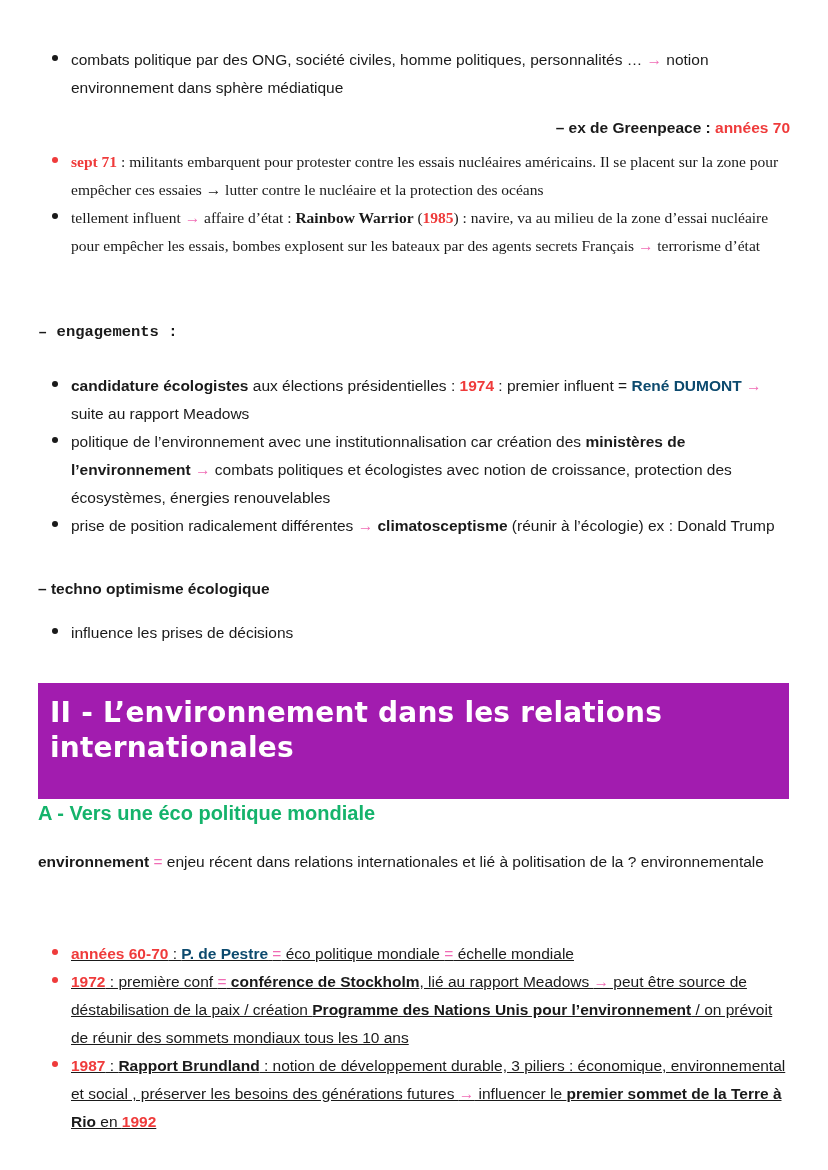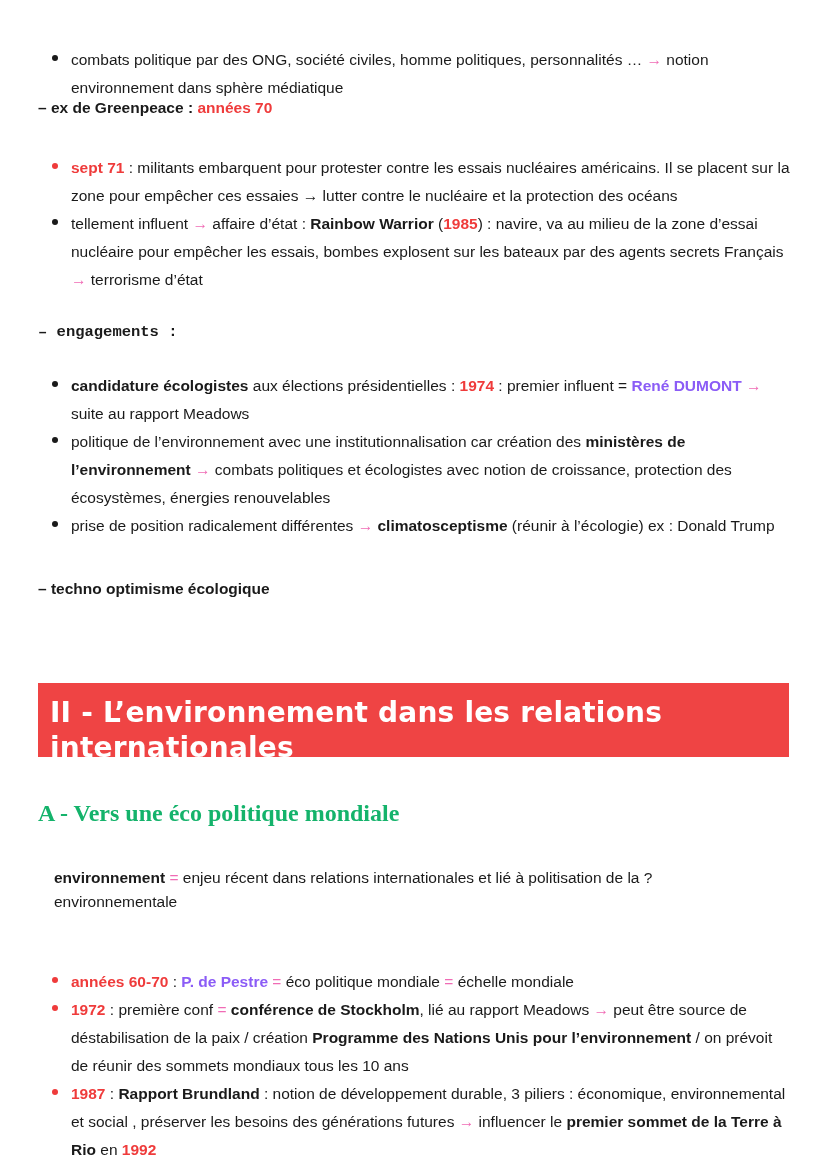--- a/index.html
+++ b/index.html
@@ -3,64 +3,64 @@
 <meta charset="utf-8">
 <style>
   html, body { margin: 0; padding: 0; background: #ffffff; }
   body {
     width: 828px; height: 1170px; overflow: hidden; position: relative;
     font-family: "Liberation Sans", "DejaVu Sans", sans-serif;
     color: #1a1a1a; font-size: 15.5px;
   }
   .page { position: absolute; left: 0; top: 0; width: 828px; }
   .block { position: absolute; left: 38px; width: 752px; }
-  .para { line-height: 24px; margin: 16px; }
+  .para { line-height: 24px; margin: 0; }
   ul.list { list-style: none; margin: 0; padding: 0; }
   ul.list li { position: relative; padding-left: 33px; line-height: 28px; }
   ul.list li .bullet {
     position: absolute; left: 14px; top: 9px; width: 6px; height: 6px;
     border-radius: 50%; background: #1a1a1a;
   }
   ul.list li .bullet.red { background: #ef3b3b; }
   .subhead { font-weight: bold; line-height: 24px; margin: 0; }
   .b { font-weight: bold; }
   .red { color: #ef3b3b; }
   .redb { color: #ef3b3b; font-weight: bold; }
-  .blue { color: #8b5cf6; font-weight: bold; }
+  .blue { color: #0c4a6e; font-weight: bold; }
   .pink { color: #f06bb5; }
   .banner {
-    position: absolute; left: 38px; top: 683px; width: 751px; height: 74px;
-    background: #ef4444; box-sizing: border-box; padding: 12px 12px 0 12px;
+    position: absolute; left: 38px; top: 683px; width: 751px; height: 116px;
+    background: #a21caf; box-sizing: border-box; padding: 12px 12px 0 12px;
   }
   .banner h1 {
     margin: 0; color: #ffffff; font-size: 28px; line-height: 35px;
     font-weight: bold; font-family: "DejaVu Sans", sans-serif; letter-spacing: 0.2px;
   }
   .h2 {
     position: absolute; left: 38px; top: 795px; margin: 0;
-    color: #14b36b; font-size: 24px; line-height: 36px; font-weight: bold;
-    font-family: Liberation Serif, serif;
+    color: #14b36b; font-size: 20px; line-height: 36px; font-weight: bold;
+    font-family: Liberation Sans, sans-serif;
   }
 </style>
 </head>
 <body>
 
 <div class="page">
 
   <div class="block" style="top:46px;">
     <ul class="list">
         <li><span class="bullet"></span><span>combats politique par des ONG, société civiles, homme politiques, personnalités … </span><span class="pink">→</span><span> notion environnement dans sphère médiatique</span></li>
       </ul>
   </div>
 
-  <div class="block" style="top:96px;">
+  <div class="block" style="top:116px;text-align:right;">
     <p class="subhead"><span class="b">– ex de Greenpeace : </span><span class="redb">années 70</span></p>
   </div>
 
-  <div class="block" style="top:154px;">
+  <div class="block" style="top:148px;font-family:Liberation Serif, serif;">
     <ul class="list">
         <li><span class="bullet red"></span><span class="redb">sept 71</span><span> : militants embarquent pour protester contre les essais nucléaires américains. Il se placent sur la zone pour empêcher ces essaies → lutter contre le nucléaire et la protection des océans</span></li>
         <li><span class="bullet"></span><span>tellement influent </span><span class="pink">→</span><span> affaire d’état : </span><span class="b">Rainbow Warrior</span><span> (</span><span class="redb">1985</span><span>) : navire, va au milieu de la zone d’essai nucléaire pour empêcher les essais, bombes explosent sur les bateaux par des agents secrets Français </span><span class="pink">→</span><span> terrorisme d’état</span></li>
       </ul>
   </div>
 
   <div class="block" style="top:320px;font-family:Liberation Mono, monospace;">
     <p class="subhead"><span class="b">– engagements :</span></p>
   </div>
 
@@ -71,34 +71,35 @@
         <li><span class="bullet"></span><span>prise de position radicalement différentes </span><span class="pink">→</span><span> </span><span class="b">climatosceptisme</span><span> (réunir à l’écologie) ex : Donald Trump</span></li>
       </ul>
   </div>
 
   <div class="block" style="top:577px;">
     <p class="subhead"><span class="b">– techno optimisme écologique</span></p>
   </div>
 
   <div class="block" style="top:619px;">
     <ul class="list">
+        <li><span class="bullet"></span><span>influence les prises de décisions</span></li>
       </ul>
   </div>
 
   <div class="banner">
     <h1>II - L’environnement dans les relations internationales</h1>
   </div>
 
   <h2 class="h2">A - Vers une éco politique mondiale</h2>
 
   <div class="block" style="top:850px;">
     <p class="para"><span class="b">environnement</span><span> </span><span class="pink">=</span><span> enjeu récent dans relations internationales et lié à politisation de la ? environnementale</span></p>
   </div>
 
-  <div class="block" style="top:968px;">
+  <div class="block" style="top:940px;text-decoration:underline;">
     <ul class="list">
         <li><span class="bullet red"></span><span class="redb">années 60-70</span><span> : </span><span class="blue">P. de Pestre</span><span> </span><span class="pink">=</span><span> éco politique mondiale </span><span class="pink">=</span><span> échelle mondiale</span></li>
         <li><span class="bullet red"></span><span class="redb">1972</span><span> : première conf </span><span class="pink">=</span><span> </span><span class="b">conférence de Stockholm</span><span>, lié au rapport Meadows </span><span class="pink">→</span><span> peut être source de déstabilisation de la paix / création </span><span class="b">Programme des Nations Unis pour l’environnement</span><span> / on prévoit de réunir des sommets mondiaux tous les 10 ans</span></li>
         <li><span class="bullet red"></span><span class="redb">1987</span><span> : </span><span class="b">Rapport Brundland</span><span> : notion de développement durable, 3 piliers : économique, environnemental et social , préserver les besoins des générations futures </span><span class="pink">→</span><span> influencer le </span><span class="b">premier sommet de la Terre à Rio</span><span> en </span><span class="redb">1992</span></li>
       </ul>
   </div>
 
 </div>
 
 </body></html>

